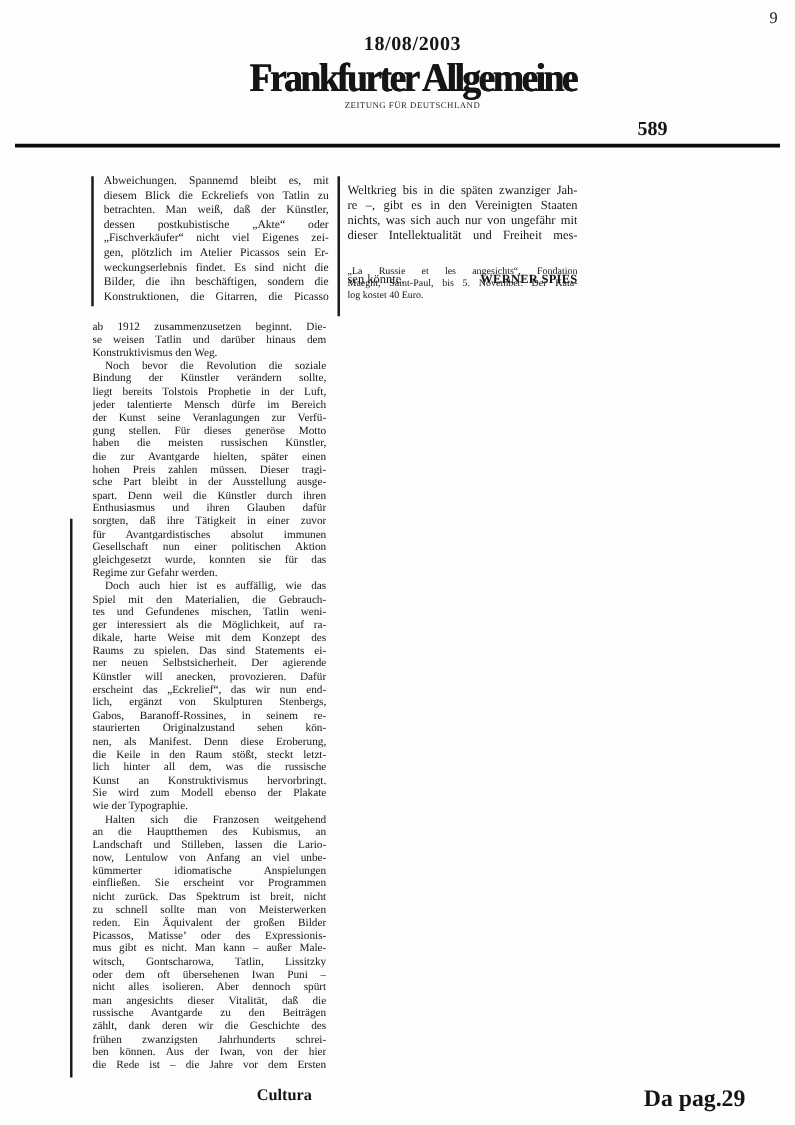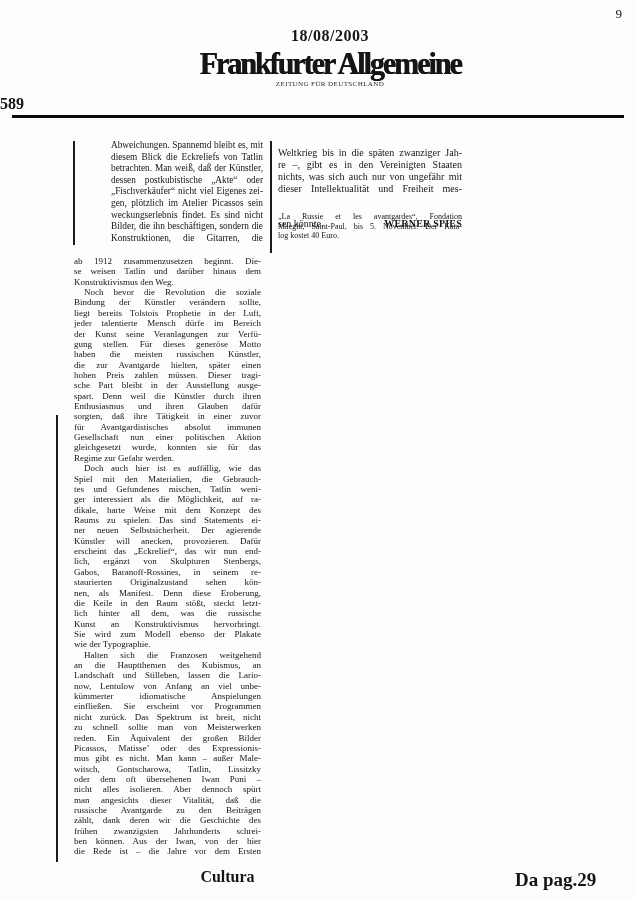--- a/index.html
+++ b/index.html
@@ -13,47 +13,47 @@
   
   .page-number{top:6px;right:14px;font-size:13px;}
   .header{left:12px;top:27px;width:636px;text-align:center;}
   .date{font-size:16px;font-weight:bold;letter-spacing:.5px;}
   .masthead{
     font-size:30px;font-weight:bold;letter-spacing:-2px;margin-top:1px;
     text-shadow:.6px 0 0 currentColor;
     transform:scaleY(1.08);
   }
   .masthead-sub{font-size:7px;letter-spacing:.4px;margin-top:0;color:#2a2a2a;}
-  .edition{left:0;top:95px;width:534px;text-align:left;font-size:16px;font-weight:bold;}
+  .edition{left:0;top:95px;width:534px;text-align:right;font-size:16px;font-weight:bold;}
   .rule-h{left:12px;top:115px;width:612px;height:3px;background:#0b0b0b;}
   
   .vrule{background:#1c1c1c;width:1.5px;}
   .vrule-box{left:73px;top:141px;height:104px;}
   .vrule-mid{left:270px;top:141px;height:112px;}
   .vrule-left{left:56px;top:415px;height:447px;width:2px;}
   
   .textblock{text-align:justify;}
   .line{
     text-align:justify;text-align-last:justify;text-justify:inter-word;
     white-space:normal;overflow:hidden;
   }
   .line.no-just{text-align-last:left;}
   .line.indent{padding-left:10px;}
   .box-para{left:83px;top:140px;width:180px;font-size:9.3px;}
-  .box-para .line{line-height:11.6px;height:11.6px;margin-left:28px;}
+  .box-para .line{line-height:11.6px;height:11.6px;}
   .left-col{left:74px;top:256px;width:187px;font-size:9px;}
   .left-col .line{line-height:10.37px;height:10.37px;}
   .right-col{left:278px;top:147px;width:184px;font-size:10px;}
   .right-col .line{line-height:12px;height:12px;}
   .author-line{display:flex;justify-content:space-between;line-height:12px;height:12px;margin-top:23px;}
   .author{font-weight:bold;letter-spacing:.2px;}
   .footnote{left:278px;top:212px;width:184px;font-size:8px;}
   .footnote .line{line-height:9.5px;height:9.5px;}
   
-  .footer-section{left:160px;top:868px;width:135px;text-align:center;font-size:16px;font-weight:bold;}
+  .footer-section{left:160px;top:868px;width:135px;text-align:center;font-size:13px;font-weight:bold;}
   .footer-source{left:515px;top:869px;width:92px;text-align:left;font-size:19px;font-weight:bold;}
 </style>
 </head>
 <body>
 
 <div class="abs page-number">9</div>
 
 <div class="abs header">
   <div class="date">18/08/2003</div>
   <div class="masthead">Frankfurter Allgemeine</div>
@@ -159,20 +159,20 @@
       </div>
     </div>
   <div class="author-line">
     <span>sen könnte.</span>
     <span class="author">WERNER SPIES</span>
   </div>
 </div>
 
 <div class="abs textblock footnote">
     <div class="para">
-      <div class="line">„La Russie et les avantgardes“, Fondation</div>
+      <div class="line">„La Russie et les angesichts“, Fondation</div>
       <div class="line">Maeght, Saint-Paul, bis 5. November. Der Kata-</div>
       <div class="line no-just">log kostet 40 Euro.</div>
     </div>
   </div>
 
 <div class="abs footer-section">Cultura</div>
 <div class="abs footer-source">Da pag.29</div>
 
 </body></html>

